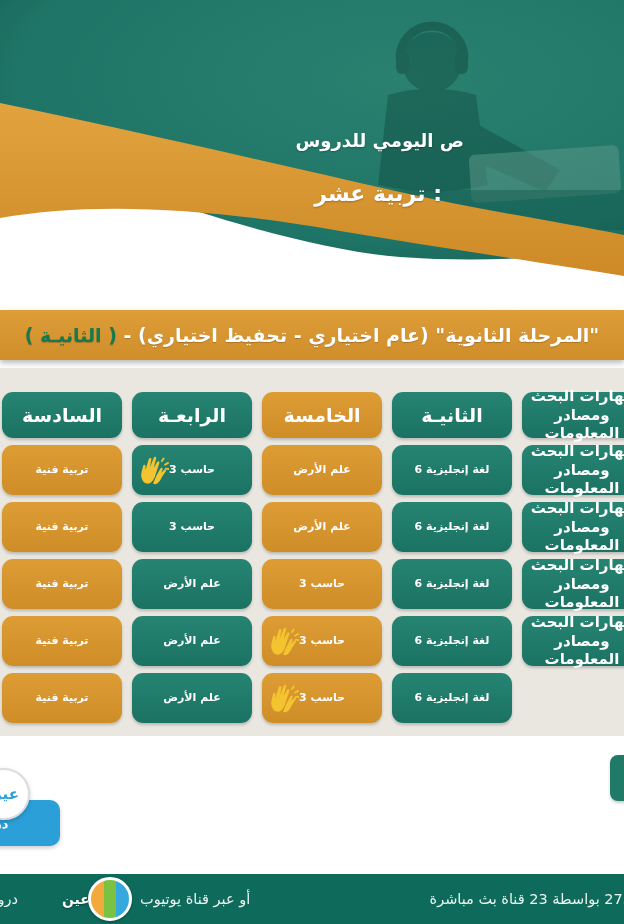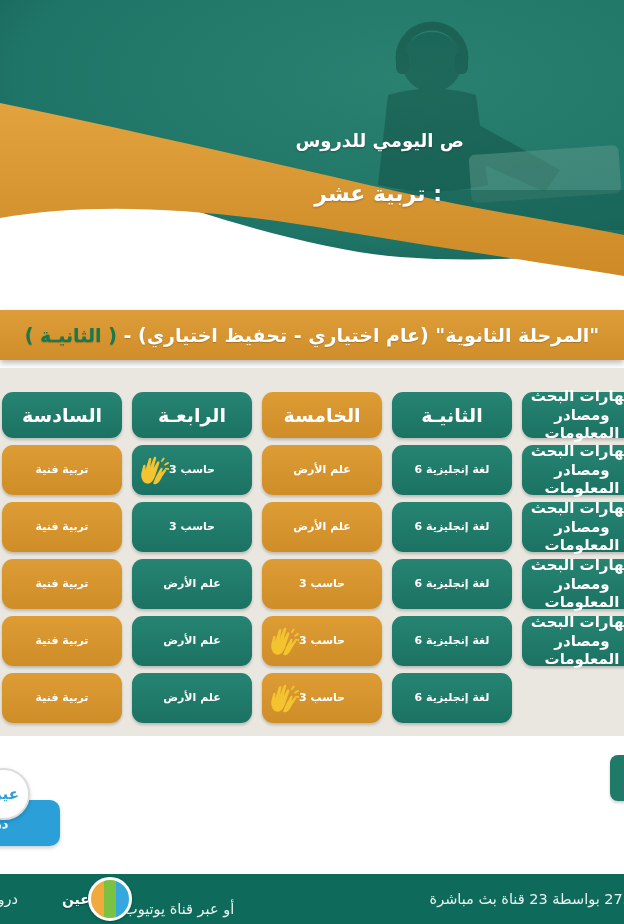--- a/index.html
+++ b/index.html
@@ -51,21 +51,21 @@
 
   
   #right-tab{position:absolute;top:755px;right:-8px;width:22px;height:46px;border-radius:8px;
              background:#1f7a68;box-shadow:0 2px 3px rgba(0,0,0,.2);}
 
   
   #footer{position:absolute;top:874px;left:0;width:624px;height:50px;background:#0e6b5c;}
   #footer .ftxt{position:absolute;color:#eaf4f0;font-size:14.5px;direction:rtl;white-space:nowrap;
                 top:50%;transform:translateY(-50%);}
   #broadcast-text{right:-8px;}
-  #youtube-text{left:124px;margin-top:10px;}
+  #youtube-text{left:140px;}
   #footer-cut-word{left:-28px;width:46px;overflow:hidden;}
   #footer-logo{position:absolute;top:50%;left:88px;transform:translateY(-50%);
                width:38px;height:38px;border-radius:50%;border:3px solid #ffffff;
                background:linear-gradient(90deg,#f3aa3c 0 34%,#7cc242 34% 67%,#35a8dd 67% 100%);
                box-shadow:0 1px 3px rgba(0,0,0,.3);}
   #footer-logo-word{position:absolute;top:50%;left:62px;transform:translateY(-50%);
                     color:#ffffff;font-weight:bold;font-size:14px;z-index:2;
                     text-shadow:0 1px 2px rgba(0,0,0,.4);}
 </style>
 </head>

